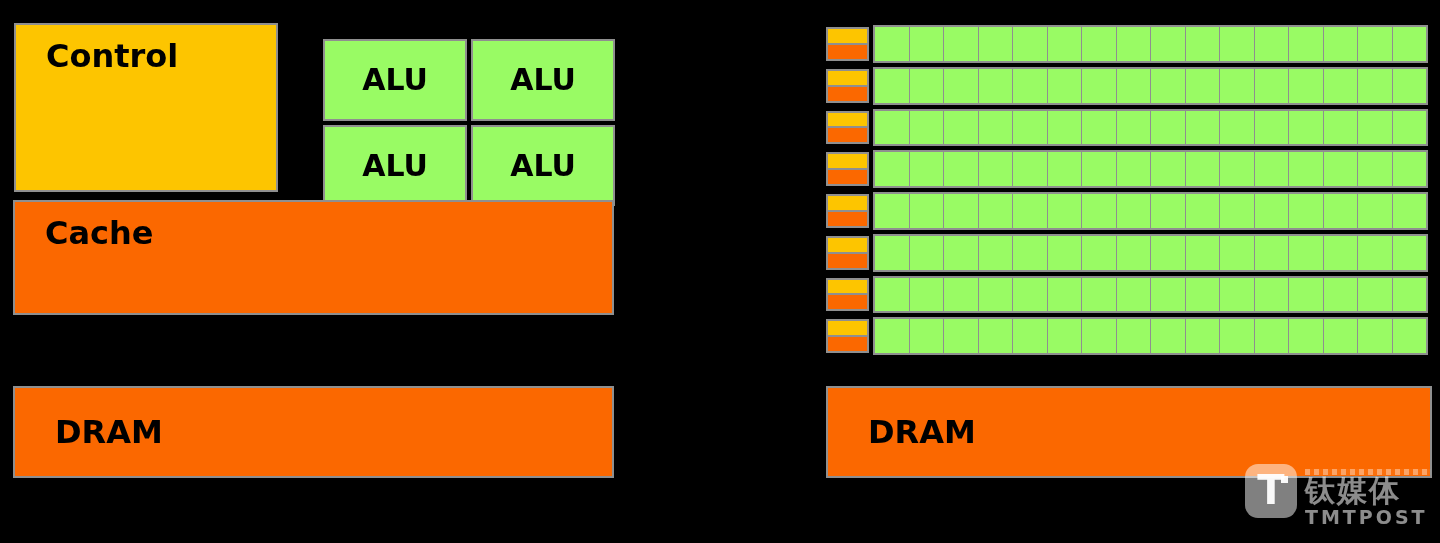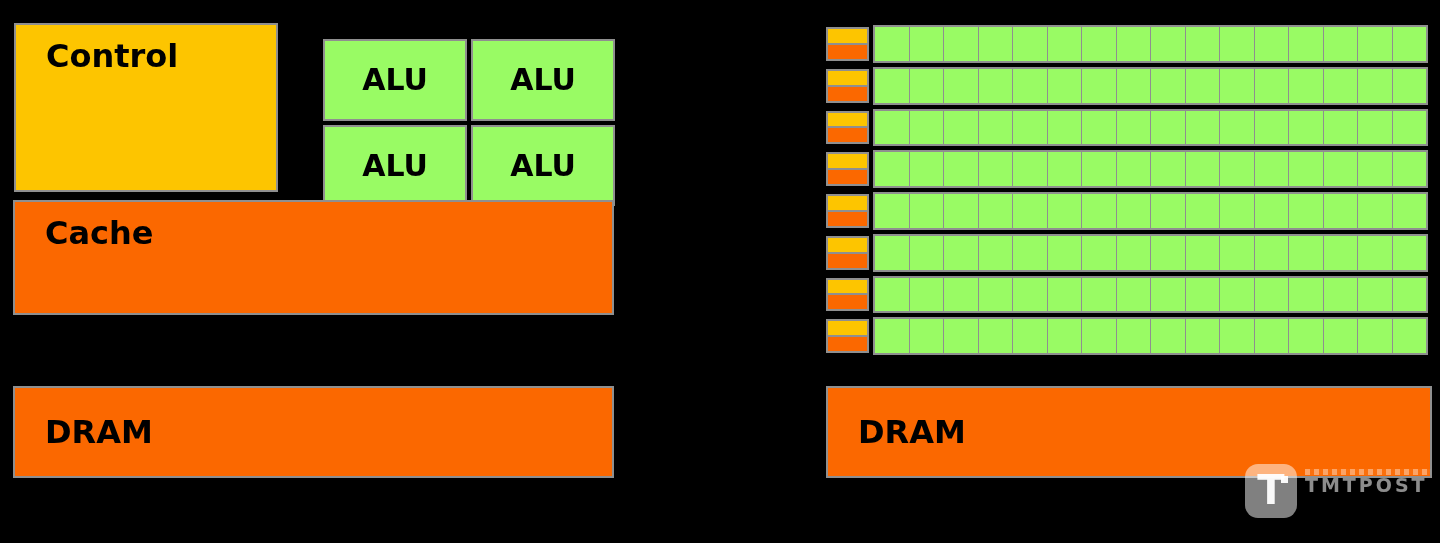--- a/index.html
+++ b/index.html
@@ -36,21 +36,21 @@
     column-gap:4px;row-gap:4px;
   }
   .alu{
     background:var(--green);
     display:flex;align-items:center;justify-content:center;
     font-size:30px;
   }
   #cache{left:13px;top:200px;width:601px;height:115px;background:var(--orange);}
   #dram-cpu{left:13px;top:386px;width:601px;height:92px;background:var(--orange);
     display:flex;align-items:center;}
-  .dram-label{font-size:32px;font-weight:bold;color:#000;padding-left:30px;}
+  .dram-label{font-size:32px;font-weight:bold;color:#000;padding-left:40px;}
   
   #gpu-core-grid{
     left:826px;top:25px;width:602px;height:330px;
     display:flex;flex-direction:column;gap:4px;
   }
   .gpu-row{flex:1;display:flex;gap:4px;}
   .ctrl-block{
     width:39px;margin:2px 0;
     border:2px solid var(--border);
     display:flex;flex-direction:column;
@@ -314,15 +314,16 @@
   <span class="dram-label">DRAM</span>
 </div>
 
 <div class="abs" id="watermark">
   <div id="wm-logo">
     <span class="t">T</span>
     <span class="dot"></span>
   </div>
   <div id="wm-text">
     <div id="wm-tagline"></div>
+    <div id="wm-name">钛媒体</div>
     <div id="wm-sub">TMTPOST</div>
   </div>
 </div>
 
 </body></html>

